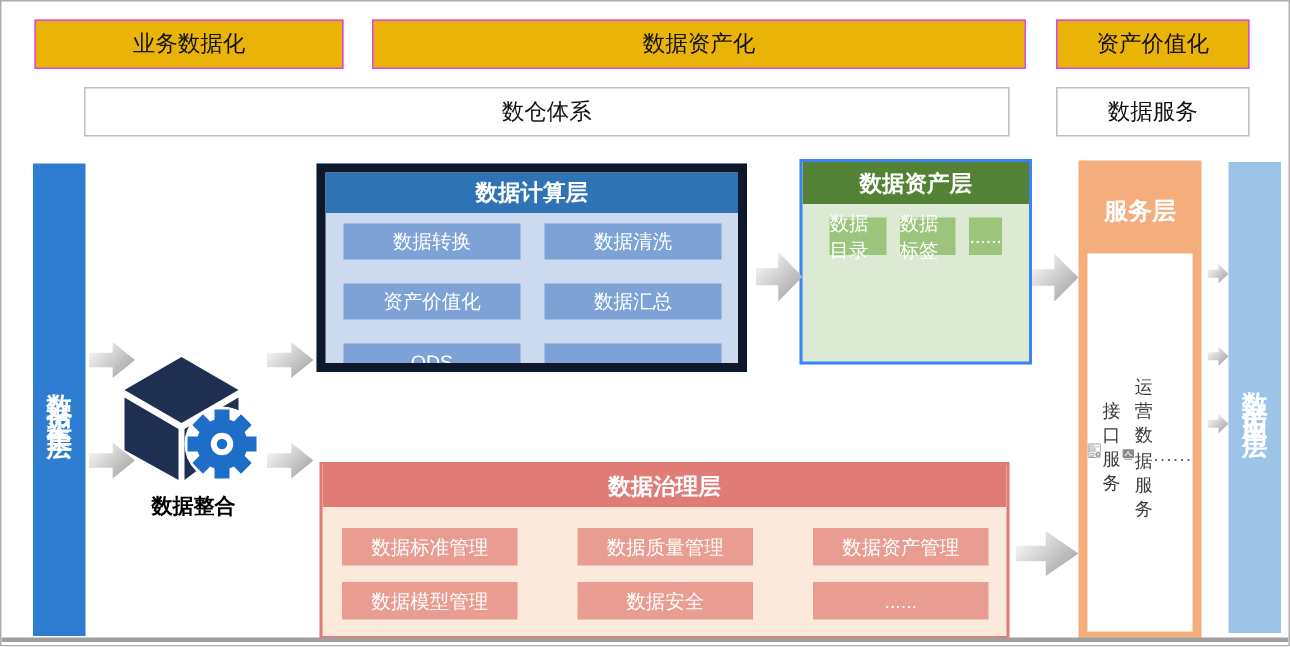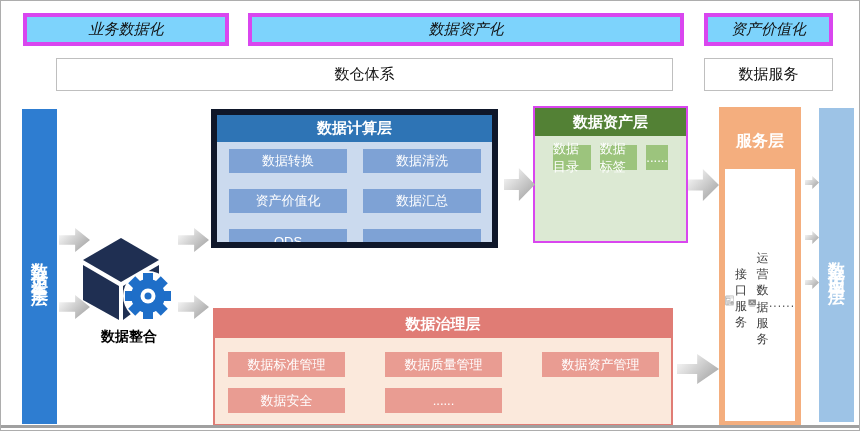--- a/index.html
+++ b/index.html
@@ -8,23 +8,23 @@
   .frame {
     position:relative; width:860px; height:431px;
     background:#fff; border:1px solid #adadad; overflow:hidden;
   }
   .bottom-strip { position:absolute; left:0; right:0; bottom:2px; height:3px; background:#a0a0a0; }
 
   .abs { position:absolute; }
 
   
   .band-green {
-    background:#7dd3fc; border:4px solid #d946ef;
+    background:#eab308; border:1px solid #d946ef;
     display:flex; align-items:center; justify-content:center;
-    font-size:15px; color:#111;font-style:italic;
+    font-size:15px; color:#111;
   }
   .band-white {
     background:#fff; border:1px solid #bfbfbf;
     display:flex; align-items:center; justify-content:center;
     font-size:15px; color:#111;
   }
 
   
   .vbar { display:flex; align-items:center; justify-content:center; }
   .vbar-left { background:#2e7dd1; }
@@ -43,21 +43,21 @@
   .chip {
     color:#fff; font-size:13px; display:flex; align-items:center; justify-content:center;
     height:25px;
   }
 
   .compute-box { border:6px solid #0f172a; background:#cbdaee; }
   .compute-box .layer-header { height:27px; background:#2e74b5; }
   .compute-grid { display:grid; grid-template-columns:1fr 1fr; column-gap:11px; row-gap:12px; padding:7px 11px 0 12px;gap:16px; }
   .compute-grid .chip { background:#7ea2d5; height:24px; }
 
-  .asset-box { border:2px solid #d946ef; background:#dce9d3; }
+  .asset-box { border:2px solid #3b82f6; background:#dce9d3; }
   .asset-box .layer-header { height:28px; background:#538135; }
   .asset-col { display:flex; flex-direction:row; gap:9px; padding:9px 18px 0 18px; }
   .asset-col .chip { background:#9cc47d; }
 
   .gov-box { border:2px solid #e07c75; background:#fbe9dc; }
   .gov-box .layer-header { height:28px; background:#e07c75; }
   .gov-grid { display:grid; grid-template-columns:117px 117px 117px; column-gap:40px; row-gap:11px; padding:14px 0 0 13px; }
   .gov-grid .chip { background:#e99c92; }
 
   
@@ -146,20 +146,21 @@
       <div class="chip">......</div>
     </div>
   </div>
 
   <div class="abs layer gov-box" style="left:212px; top:307px; width:460px; height:118px;">
     <div class="layer-header">数据治理层</div>
     <div class="gov-grid">
       <div class="chip">数据标准管理</div>
       <div class="chip">数据质量管理</div>
       <div class="chip">数据资产管理</div>
+      <div class="chip">数据模型管理</div>
       <div class="chip">数据安全</div>
       <div class="chip">......</div>
     </div>
   </div>
 
   <div class="abs svc-box" style="left:718px; top:106px; width:82px; height:321px;">
     <div class="svc-title">服务层</div>
     <div class="svc-panel">
       <svg width="45" height="47" viewBox="0 0 45 47" style="margin-top:11px;">
         <rect x="2" y="2" width="40" height="43" rx="3" fill="#fff" stroke="#9a9a9a" stroke-width="3"></rect>

